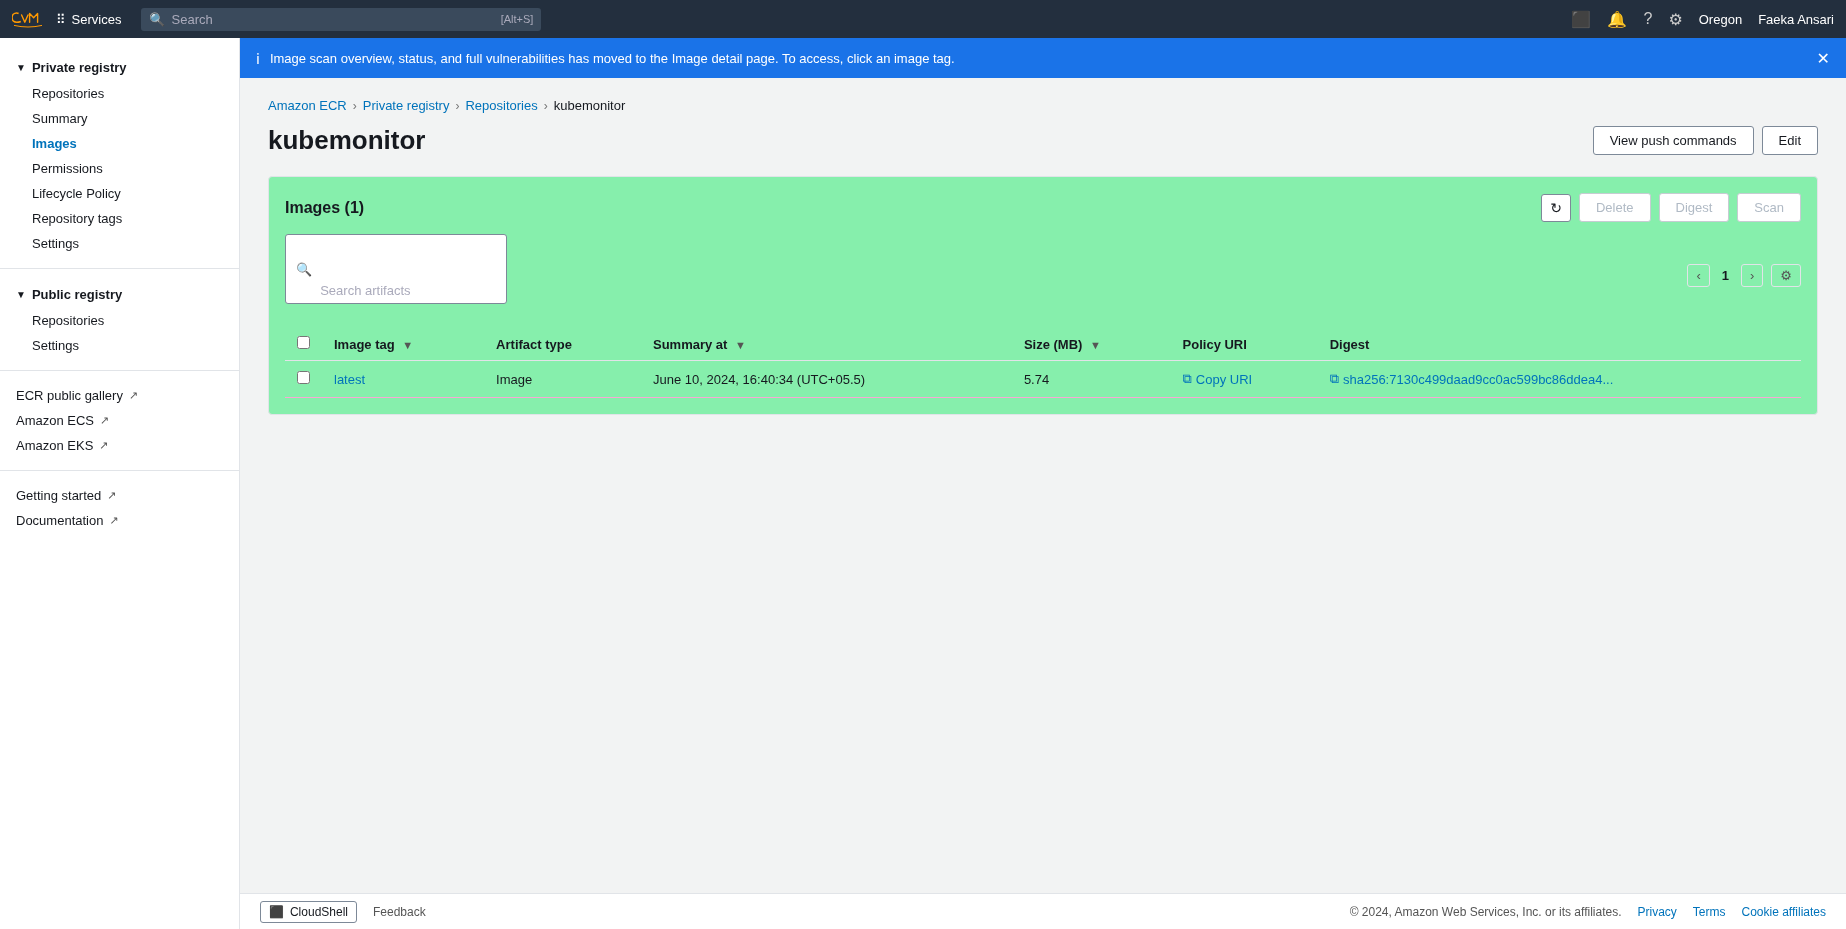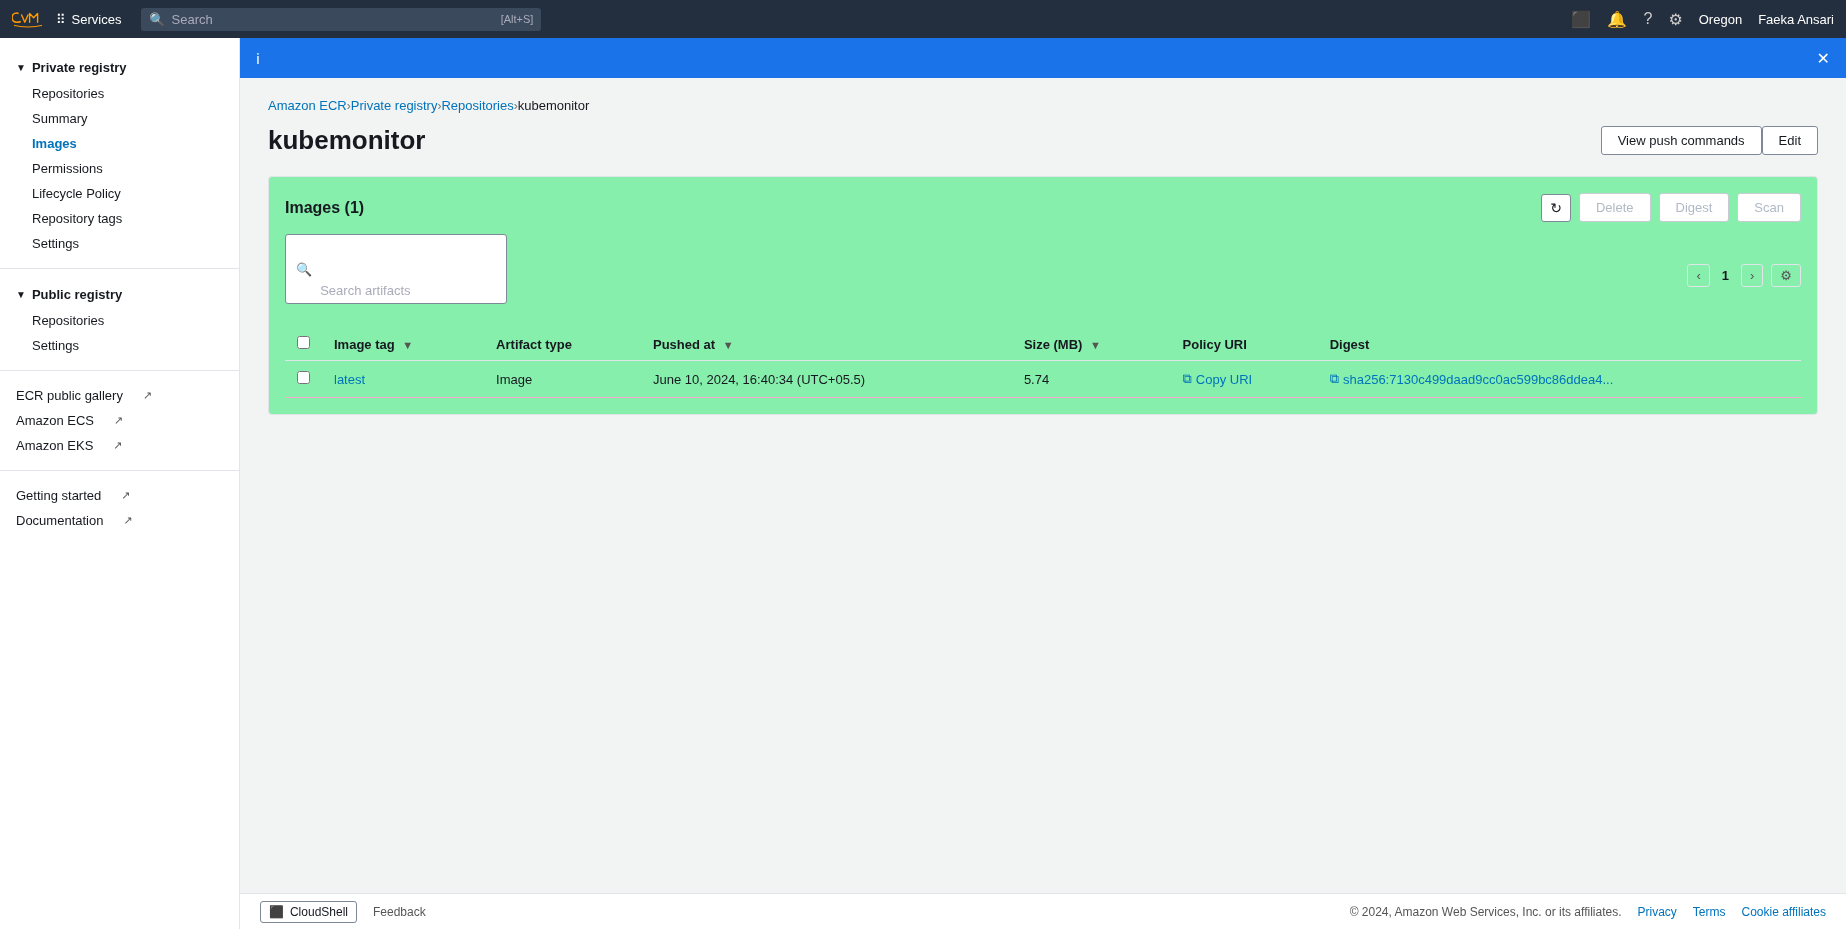--- a/index.html
+++ b/index.html
@@ -111,21 +111,21 @@
     }
     .sidebar-item.active { font-weight: 700; color: #0073bb; }
     .sidebar-divider { height: 1px; background: #e1e4e8; margin: 12px 0; }
     .sidebar-external-link {
       padding: 5px 16px;
       cursor: pointer;
       color: #16191f;
       font-size: 13px;
       display: flex;
       align-items: center;
-      gap: 20px;
+      gap: 6px;
     }
     .ext-icon { font-size: 11px; color: #555; }
 
     
     .main-content {
       flex: 1;
       display: flex;
       flex-direction: column;
       overflow: hidden;
     }
@@ -152,41 +152,42 @@
     
     .content-area {
       padding: 20px 28px;
       flex: 1;
     }
 
     
     .breadcrumb {
       display: flex;
       align-items: center;
+      gap: 6px;
       font-size: 13px;
       margin-bottom: 12px;
       color: #555;
     }
     .breadcrumb a { color: #0073bb; text-decoration: none; }
     .breadcrumb-sep { color: #777; font-size: 12px; }
     .breadcrumb-current { color: #16191f; }
 
     
     .page-header {
       display: flex;
       align-items: center;
       justify-content: space-between;
       margin-bottom: 20px;
     }
     .page-title {
       font-size: 26px;
       font-weight: 700;
       color: #16191f;
     }
-    .header-actions { display: flex; gap: 0; }
+    .header-actions { display: flex; gap: 8px; }
 
     
     .btn {
       padding: 6px 16px;
       border-radius: 3px;
       font-size: 13px;
       cursor: pointer;
       font-weight: 500;
     }
     .btn-default {
@@ -451,20 +452,21 @@
     <div class="sidebar-external-link">
       <span>Documentation</span>
       <span class="ext-icon">↗</span>
     </div>
   </aside>
 
   <div class="main-content">
 
     <div class="info-banner">
       <span class="info-icon">ℹ</span>
+      <span>Image scan overview, status, and full vulnerabilities has moved to the Image detail page. To access, click an image tag.</span>
       <span class="close-btn">✕</span>
     </div>
 
     <div class="content-area">
 
       <div class="breadcrumb">
         <a href="#" class="breadcrumb-link">Amazon ECR</a>
         <span class="breadcrumb-sep">›</span>
         <a href="#" class="breadcrumb-link">Private registry</a>
         <span class="breadcrumb-sep">›</span>
@@ -515,21 +517,21 @@
                 <input type="checkbox" style="">
               </th>
               <th class="sortable">
                 <span>Image tag</span>
                 <span class="sort-icon">▼</span>
               </th>
               <th>
                 <span>Artifact type</span>
               </th>
               <th class="sortable">
-                <span>Pushed at</span>
+                <span>Summary at</span>
                 <span class="sort-icon">▼</span>
               </th>
               <th class="sortable">
                 <span>Size (MB)</span>
                 <span class="sort-icon">▼</span>
               </th>
               <th>
                 <span>Policy URI</span>
               </th>
               <th>

